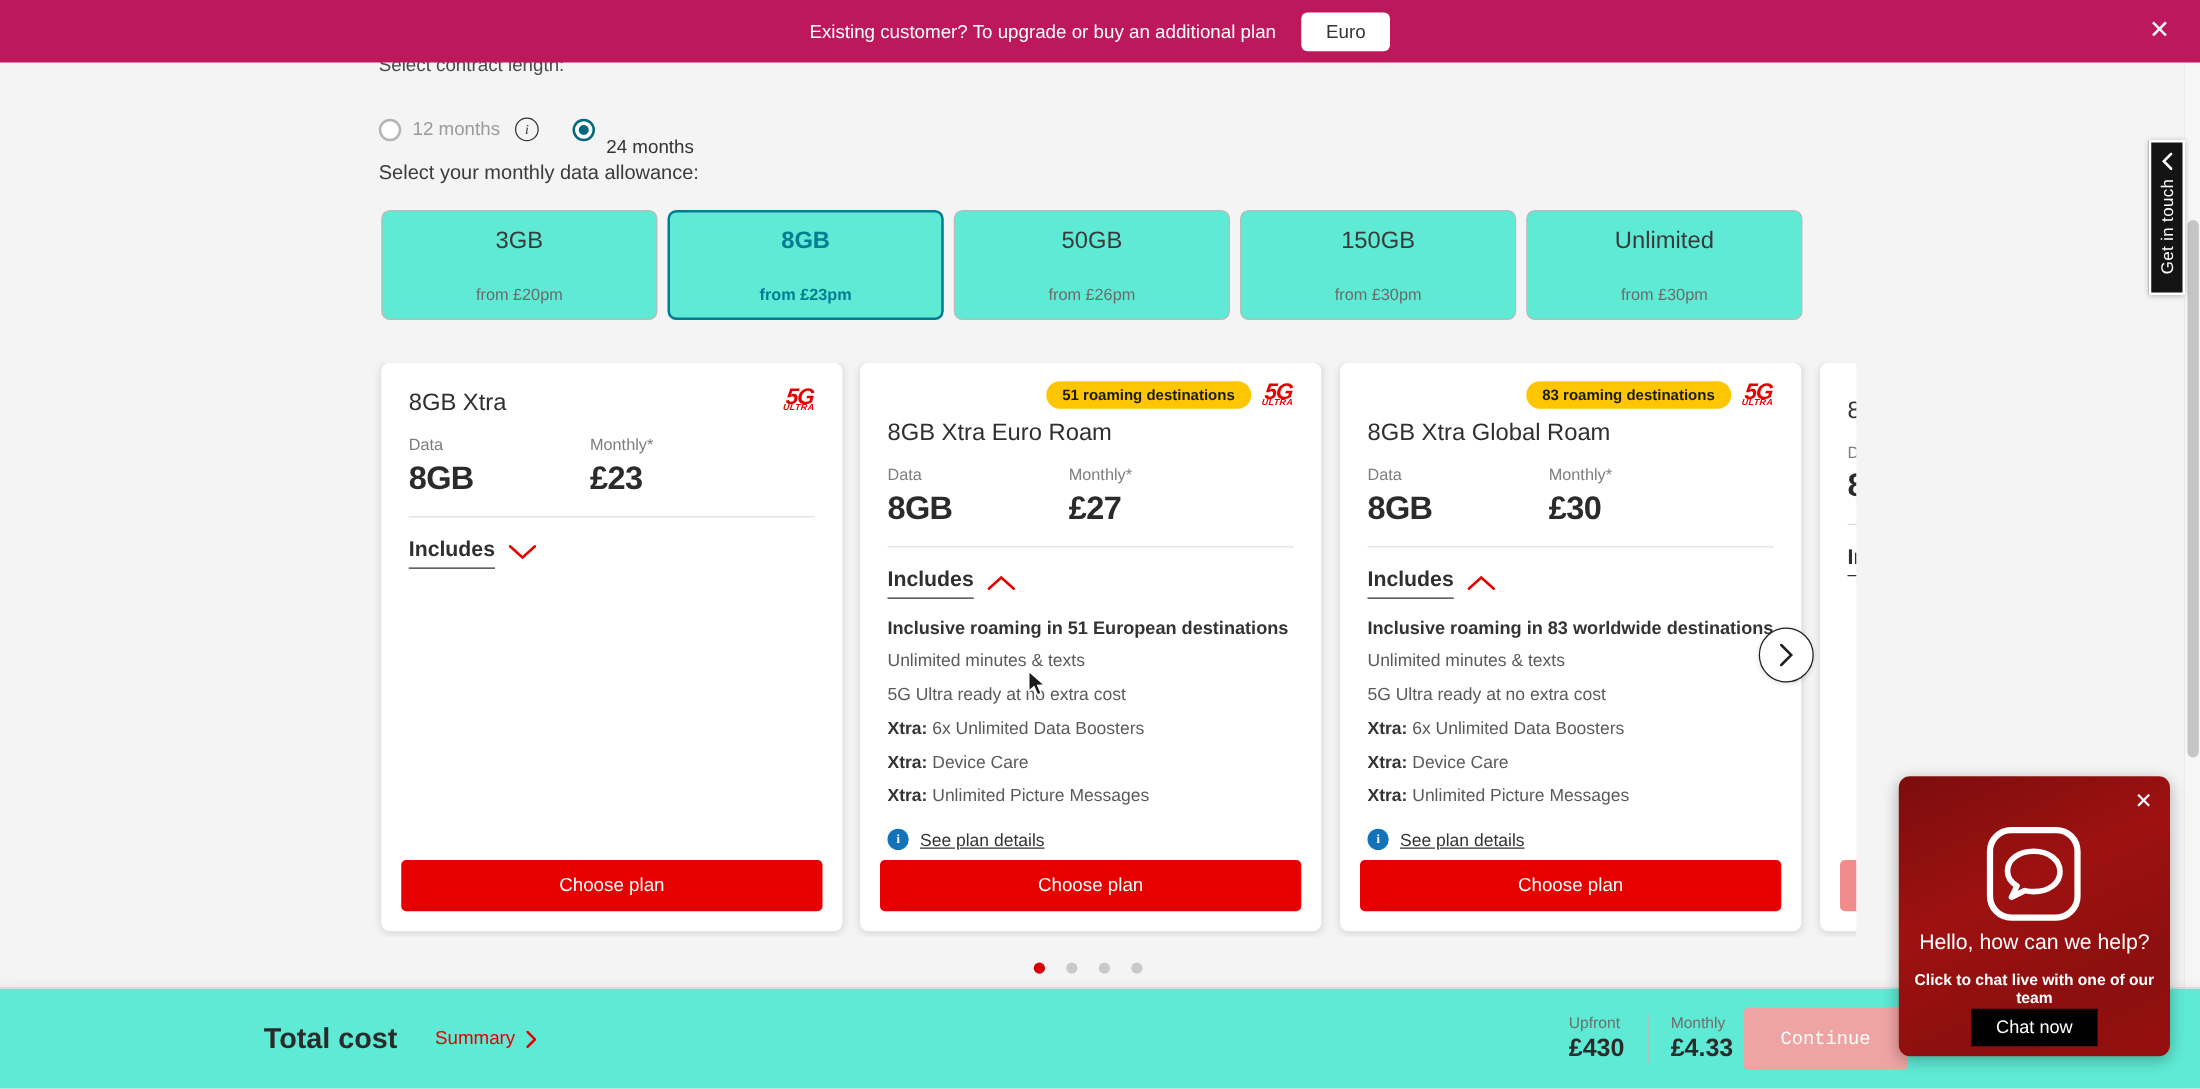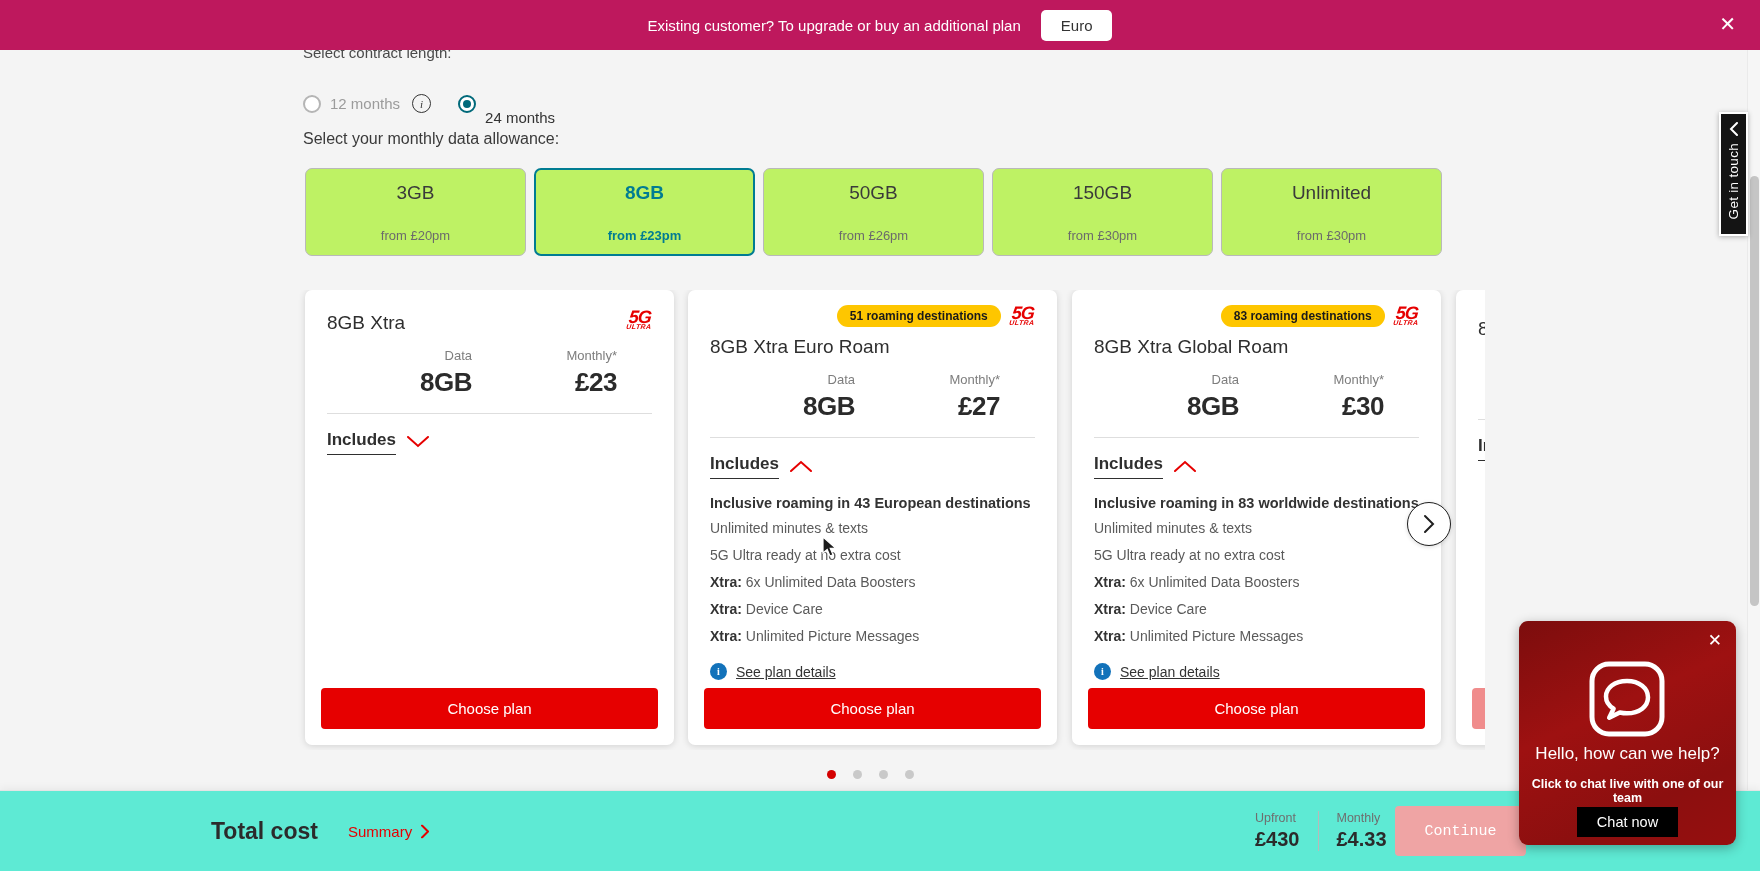--- a/index.html
+++ b/index.html
@@ -22,21 +22,21 @@
   .radio-circle.checked::after { content:""; position:absolute; left:3px; top:3px; width:8px; height:8px; border-radius:50%; background:#00697a; }
   .radio-label { margin-left:9px; font-size:15px; color:#9b9b9b; }
   .radio-label.active { color:#333;margin-top:28px; }
   .info-icon { width:19px; height:19px; border:1.6px solid #333; border-radius:50%; margin-left:12px;
     display:flex; align-items:center; justify-content:center; font-size:11px; color:#333; font-family:"Liberation Serif", serif; font-style:italic; cursor:pointer; }
   .gap-24m { width:27px; }
 
   
   .allowance-heading { position:absolute; left:303px; top:130px; font-size:16px; color:#3a3a3a; }
   .allowance-row { position:absolute; left:305px; top:168px; display:flex; gap:8px; }
-  .allow-card { width:221px; height:88px; background:#bef264; border:1px solid #b9b9b9; border-radius:7px;
+  .allow-card { width:221px; height:88px; background:#5eead4; border:1px solid #b9b9b9; border-radius:7px;
     display:flex; flex-direction:column; align-items:center; justify-content:center; gap:24px; cursor:pointer; }
   .allow-card .size { font-size:19px; color:#3a3a3a; }
   .allow-card .price { font-size:13px; color:#6b6b6b; }
   .allow-card.selected { border:2px solid #007c92; }
   .allow-card.selected .size { color:#007c92; font-weight:bold; }
   .allow-card.selected .price { color:#007c92; font-weight:bold; }
 
   
   .carousel-viewport { position:absolute; left:289px; top:290px; width:1196px; height:460px; overflow:hidden; }
   .plan-card { position:absolute; top:0; width:369px; height:455px; background:#fff; border-radius:7px;
@@ -46,21 +46,21 @@
   .badge-row { display:flex; justify-content:flex-end; align-items:center; gap:9px; height:24px; }
   .roam-badge { background:#fec600; color:#1a1a1a; font-size:12px; font-weight:bold; padding:4px 13px; border-radius:12px; }
   .badge-5g { color:#e60000; font-style:italic; font-weight:800; text-align:center; transform:skewX(-6deg); line-height:.8; }
   .badge-5g .g5 { font-size:18px; letter-spacing:-1px; display:block; }
   .badge-5g .ultra { font-size:7px; letter-spacing:.4px; display:block; }
 
   .title-row { display:flex; justify-content:space-between; align-items:flex-start; }
   .plan-name { font-size:19px; color:#2f2f2f; margin-top:8px; }
   .pc2 .plan-name, .pc3 .plan-name { margin-top:8px; }
 
-  .stats { display:flex; margin-top:14px;text-align:right; }
+  .stats { display:flex; margin-top:14px; }
   .stat { width:145px; }
   .stat-label { font-size:13px; color:#7d7d7d; }
   .stat-value { font-size:26px; font-weight:bold; color:#2b2b2b; margin-top:4px; letter-spacing:-.5px; }
   .hr { border-top:1px solid #dedede; margin-top:15px; }
 
   .includes-row { display:flex; align-items:center; gap:11px; margin-top:16px; width:fit-content; cursor:pointer; }
   .includes-label { font-size:17px; font-weight:bold; color:#2f2f2f; border-bottom:1.5px solid #2f2f2f; padding-bottom:4px; }
   .chev-svg { margin-top:-2px; }
 
   .roaming-heading { font-size:14.5px; font-weight:bold; color:#333; margin-top:16px; }
@@ -219,21 +219,21 @@
           <div class="stat-value">£27</div>
         </div>
       </div>
       <div class="hr"></div>
       <div class="includes-row">
         <span class="includes-label">Includes</span>
         <svg class="chev-svg" width="22" height="12" viewBox="0 0 22 12">
             <path d="M1 11 L11 2 L21 11" fill="none" stroke="#e60000" stroke-width="2" stroke-linecap="round"></path>
           </svg>
       </div>
-      <div class="roaming-heading">Inclusive roaming in 43 European destinations</div>
+      <div class="roaming-heading">Inclusive roaming in 51 European destinations</div>
       <div class="feature">Unlimited minutes &amp; texts</div>
       <div class="feature">5G Ultra ready at no extra cost</div>
       <div class="feature"><b>Xtra:</b> <span>6x Unlimited Data Boosters</span></div>
       <div class="feature"><b>Xtra:</b> <span>Device Care</span></div>
       <div class="feature"><b>Xtra:</b> <span>Unlimited Picture Messages</span></div>
       <div class="details-row">
         <span class="details-info">i</span>
         <span class="details-link">See plan details</span>
       </div>
       <button class="cta">Choose plan</button>

